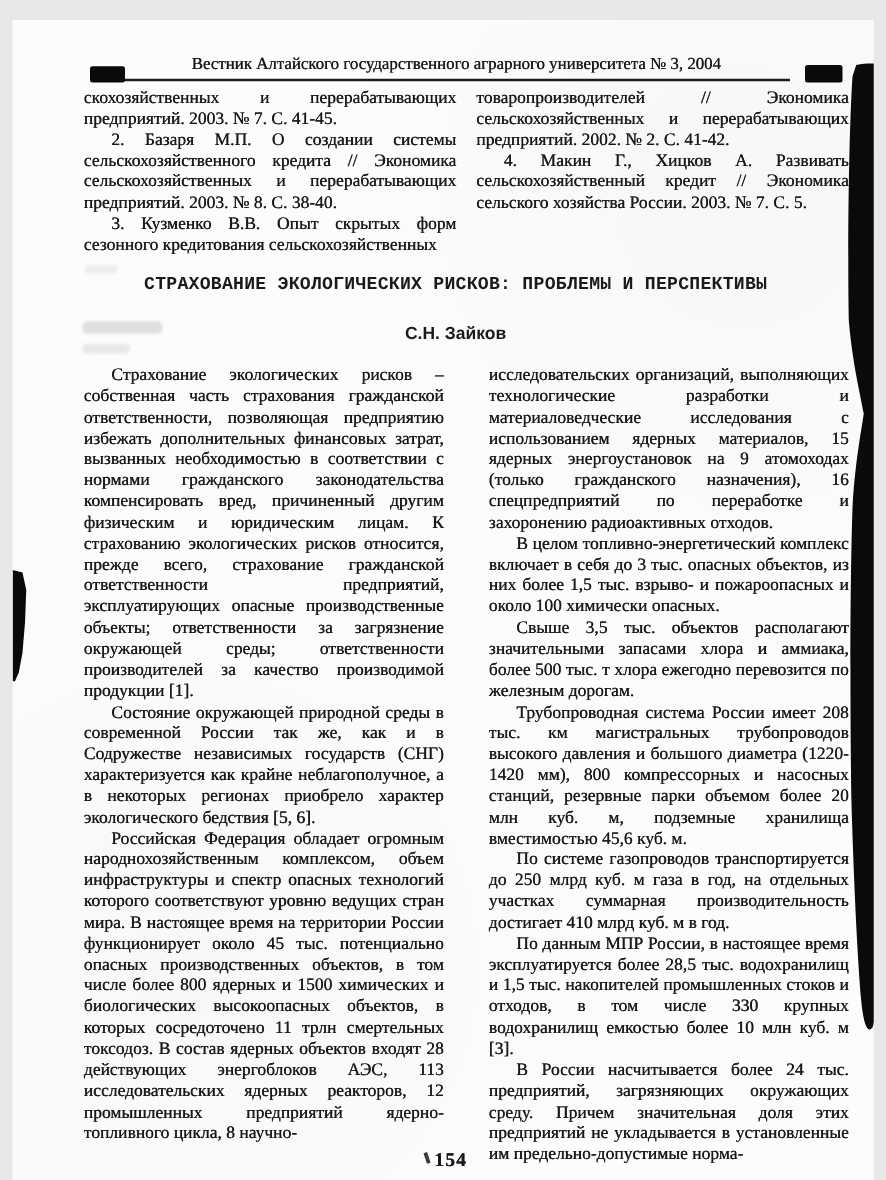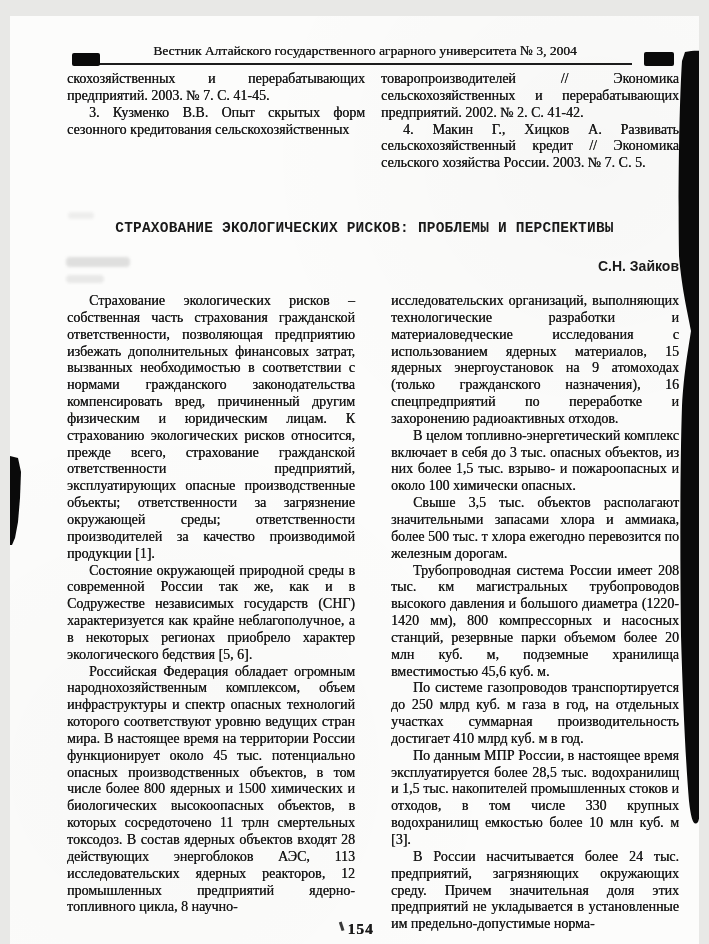--- a/index.html
+++ b/index.html
@@ -34,21 +34,21 @@
 
   .article-title {
     position:absolute; top:204px; left:40px; width:629px;
     text-align:center;
     font-family:Liberation Mono, monospace;
     font-weight:bold; font-size:14.5px; letter-spacing:0.2px;
     margin:0;
   }
   .article-author {
     position:absolute; top:242px; left:40px; width:629px;
-    text-align:right;
+    text-align:center;
     font-family:"Liberation Sans", sans-serif;
     font-weight:bold; font-size:14px;
     margin:0;
   }
 
   .page-number {
     position:absolute; top:904px; left:0; width:709px;
     text-align:center;
     font-weight:bold; font-size:15.5px; letter-spacing:1px;
     transform:translateX(-4px);
@@ -67,20 +67,21 @@
 </head>
 <body>
 
 <div class="page">
 
   <div class="journal-line ink">Вестник Алтайского государственного аграрного университета № 3, 2004</div>
 
   <section class="two-col refs ink">
     <div class="col">
         <p class="para">скохозяйственных и перерабатывающих предприятий. 2003. № 7. С. 41-45.</p>
+        <p class="para indent">2. Базаря М.П. О создании системы сельскохозяйственного кредита // Экономика сельскохозяйственных и перерабатывающих предприятий. 2003. № 8. С. 38-40.</p>
         <p class="para indent">3. Кузменко В.В. Опыт скрытых форм сезонного кредитования сельскохозяйственных</p>
       </div>
     <div class="col">
         <p class="para">товаропроизводителей // Экономика сельскохозяйственных и перерабатывающих предприятий. 2002. № 2. С. 41-42.</p>
         <p class="para indent">4. Макин Г., Хицков А. Развивать сельскохозяйственный кредит // Экономика сельского хозяйства России. 2003. № 7. С. 5.</p>
       </div>
   </section>
 
   <h1 class="article-title">СТРАХОВАНИЕ ЭКОЛОГИЧЕСКИХ РИСКОВ: ПРОБЛЕМЫ И ПЕРСПЕКТИВЫ</h1>
   <div class="article-author">С.Н. Зайков</div>

